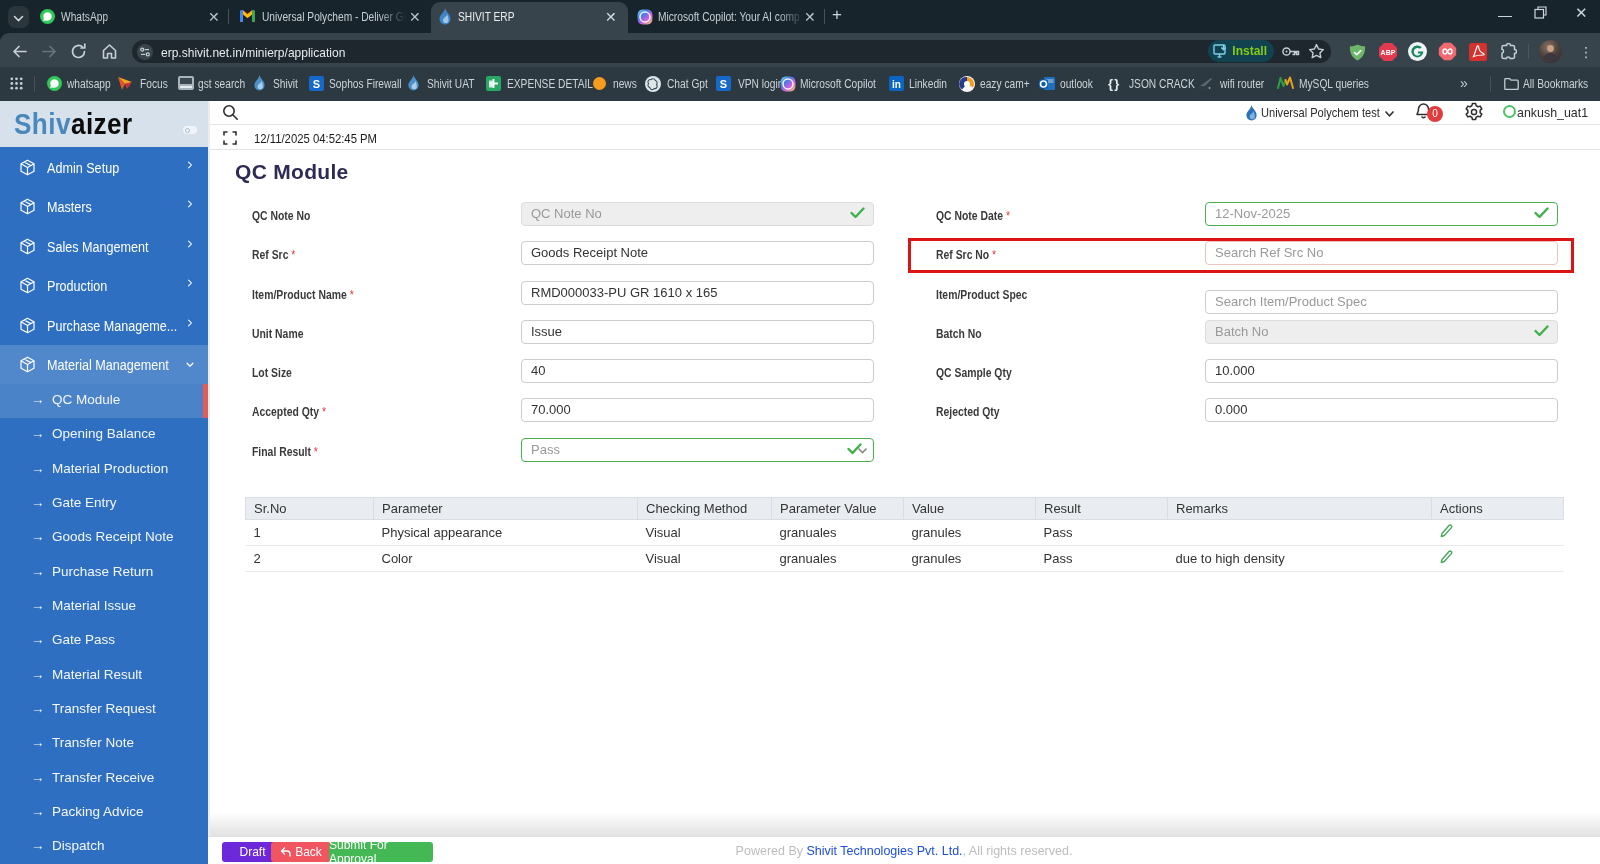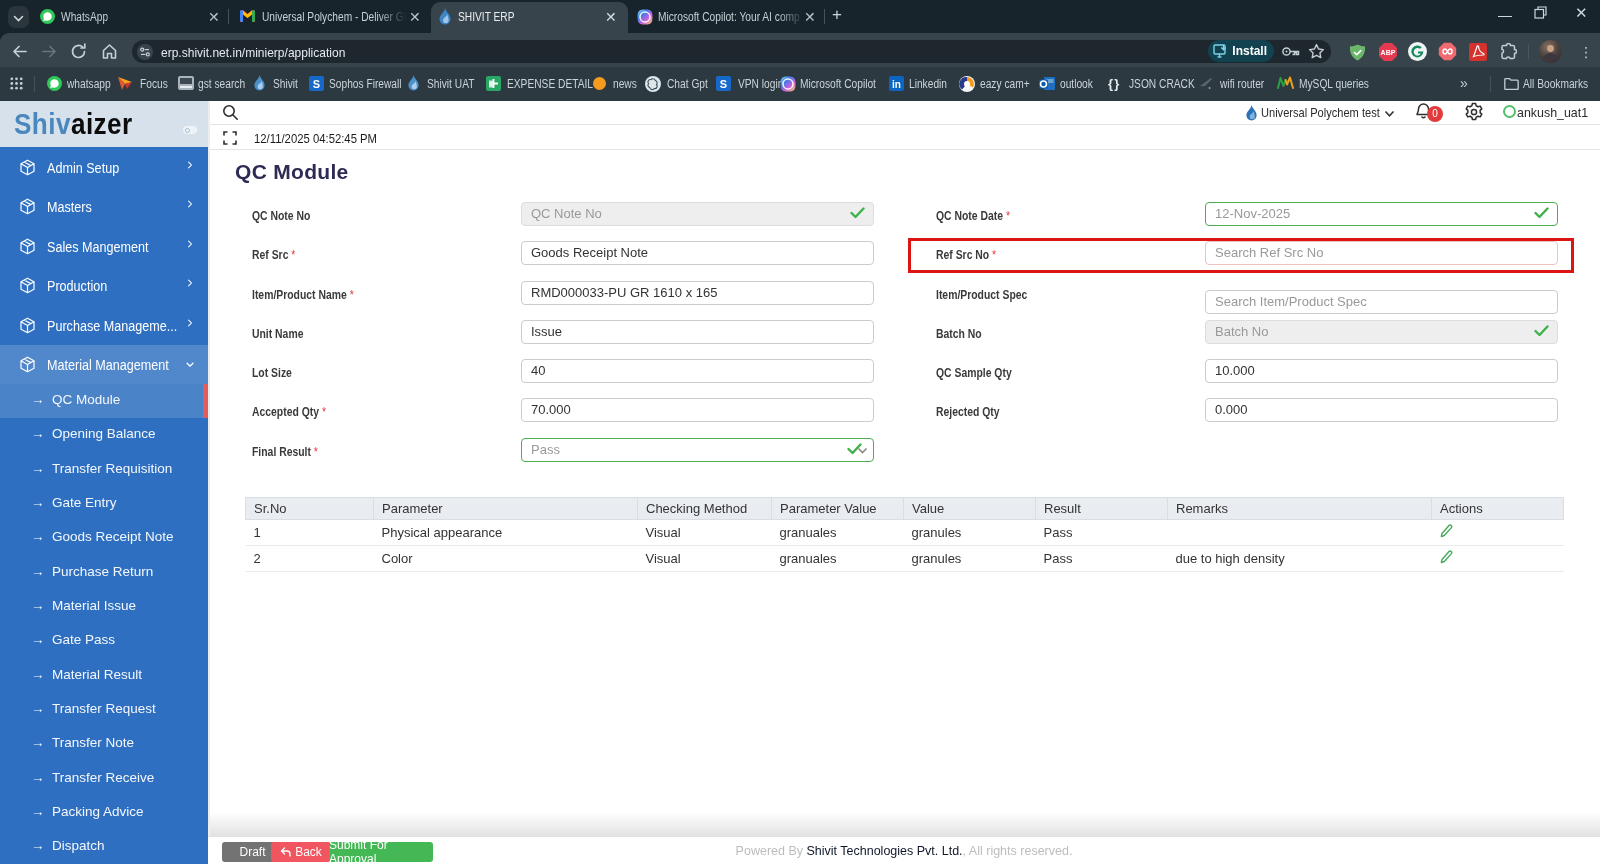--- a/index.html
+++ b/index.html
@@ -13,21 +13,21 @@
 #toolbar { position:absolute; left:0; top:33px; width:1600px; height:34px; background:#38444b; border-top-left-radius:9px; }
 #bookbar { position:absolute; left:0; top:67px; width:1600px; height:34px; background:#2c3940; }
 .tabtxt { position:absolute; top:10px; font-size:12px; color:#c7d0d4; white-space:nowrap; overflow:hidden; transform:scaleX(.85); transform-origin:left center; }
 .tclose { position:absolute; top:9px; font-size:14px; color:#b9c3c8; }
 .tsep { position:absolute; top:9px; width:1px; height:15px; background:#46525a; }
 #activetab { position:absolute; left:431px; top:2px; width:197px; height:32px; background:#38444b; border-radius:9px 9px 0 0; }
 .wctl { position:absolute; top:4px; color:#cdd6da; font-size:15px; }
 #omnibox { position:absolute; left:132px; top:40px; width:1199px; height:23px; background:#1d272d; border-radius:12px; }
 #urltext { position:absolute; left:161px; top:45px; font-size:13.5px; color:#e6ebee; transform:scaleX(.89); transform-origin:left center; }
 #installchip { position:absolute; left:1208px; top:40px; width:66px; height:22px; background:#124150; border-radius:11px;
-  color:#ffffff; font-size:12px; font-weight:700; display:flex; align-items:center; justify-content:flex-end; padding-right:7px; transform:none; }
+  color:#84cc16; font-size:12px; font-weight:700; display:flex; align-items:center; justify-content:flex-end; padding-right:7px; transform:none; }
 .bmtxt { position:absolute; top:77px; font-size:12px; color:#ccd4d9; white-space:nowrap; transform:scaleX(.85); transform-origin:left center; }
 .bmic { position:absolute; top:76px; }
 
 
 #appbg { position:absolute; left:0; top:101px; width:1600px; height:763px; background:#fff; }
 #sidebar { position:absolute; left:0; top:101px; width:208px; height:763px; background:#2e6fc1; }
 #logoband { position:absolute; left:0; top:101px; width:208px; height:46px; background:#d6e1eb; }
 #sideborder { position:absolute; left:208px; top:101px; width:2px; height:763px; background:#ededed; }
 #logo { position:absolute; left:14px; top:108px; font-size:29px; font-weight:700; letter-spacing:0.5px; color:#0c0c0c; transform:scaleX(.9); transform-origin:left center; }
 #logo .blue { color:#4a87bd; }
@@ -71,21 +71,21 @@
 #qtable th { background:#e9edf1; border:1px solid #d8dee3; font-weight:400; text-align:left; padding:3px 8px; height:22px; }
 #qtable td { border-bottom:1px solid #e9e9e9; text-align:left; padding:4px 8px; height:26px; }
 
 
 #shadowband { position:absolute; left:210px; top:812px; width:1390px; height:24px;
   background:linear-gradient(#ffffff, #e2e2e2); }
 #footer { position:absolute; left:208px; top:836px; width:1392px; height:28px; background:#fff; border-top:1px solid #e2e2e2; }
 .btn { position:absolute; top:842px; height:20px; border-radius:3px; color:#fff; font-size:12px;
   display:flex; align-items:center; justify-content:center; }
 #ftext { position:absolute; left:208px; top:844px; width:1392px; text-align:center; font-size:12.5px; color:#bdbdbd; }
-#ftext .lnk { color:#0f172a; }
+#ftext .lnk { color:#1d4ed8; }
 </style>
 </head>
 <body>
 <div id="stage">
 
   <div id="frame"></div>
   <div id="toolbar"></div>
   <div id="bookbar"></div>
   <div id="activetab"></div>
 
@@ -400,21 +400,21 @@
     <div class="sitem" style="top:383px">
         <span class="sarr">→</span>
         <span class="stxt">QC Module</span>
       </div>
     <div class="sitem" style="top:417px">
         <span class="sarr">→</span>
         <span class="stxt">Opening Balance</span>
       </div>
     <div class="sitem" style="top:452px">
         <span class="sarr">→</span>
-        <span class="stxt">Transfer Requisition</span>
+        <span class="stxt">Material Production</span>
       </div>
     <div class="sitem" style="top:486px">
         <span class="sarr">→</span>
         <span class="stxt">Gate Entry</span>
       </div>
     <div class="sitem" style="top:520px">
         <span class="sarr">→</span>
         <span class="stxt">Goods Receipt Note</span>
       </div>
     <div class="sitem" style="top:555px">
@@ -581,20 +581,20 @@
             <td><svg width="13" height="14" viewBox="0 0 13 14">
                 <path d="M2 9.5 L9 1.5 a1.6 1.6 0 0 1 2.4 2.1 L4.3 11.5 L1.3 12.6 Z" fill="none" stroke="#46a95a" stroke-width="1.4" stroke-linejoin="round"></path>
               </svg></td>
           </tr>
     </tbody>
       </table>
   </div>
   <div id="shadowband"></div>
   <div id="footer"></div>
   <div id="footbits">
-    <div class="btn" style="left:222px;width:61px;background:#737373;">Draft</div>
+    <div class="btn" style="left:222px;width:61px;background:#6d28d9;">Draft</div>
     <div class="btn" style="left:271px;width:60px;background:#f05560;"><svg width="11" height="10" viewBox="0 0 11 10" style="margin-right:4px">
           <path d="M4.5 1 L1.5 4 L4.5 7 M1.5 4 H7 a3 3 0 0 1 3 3 v2" stroke="#fff" stroke-width="1.4" fill="none" stroke-linecap="round" stroke-linejoin="round"></path>
         </svg>Back</div>
     <div class="btn" style="left:329px;width:104px;background:#43b854;">Submit For Approval</div>
   </div>
   <div id="ftext">Powered By <span class="lnk">Shivit Technologies Pvt. Ltd.</span>, All rights reserved.</div>
 </div>
 
 </body></html>

